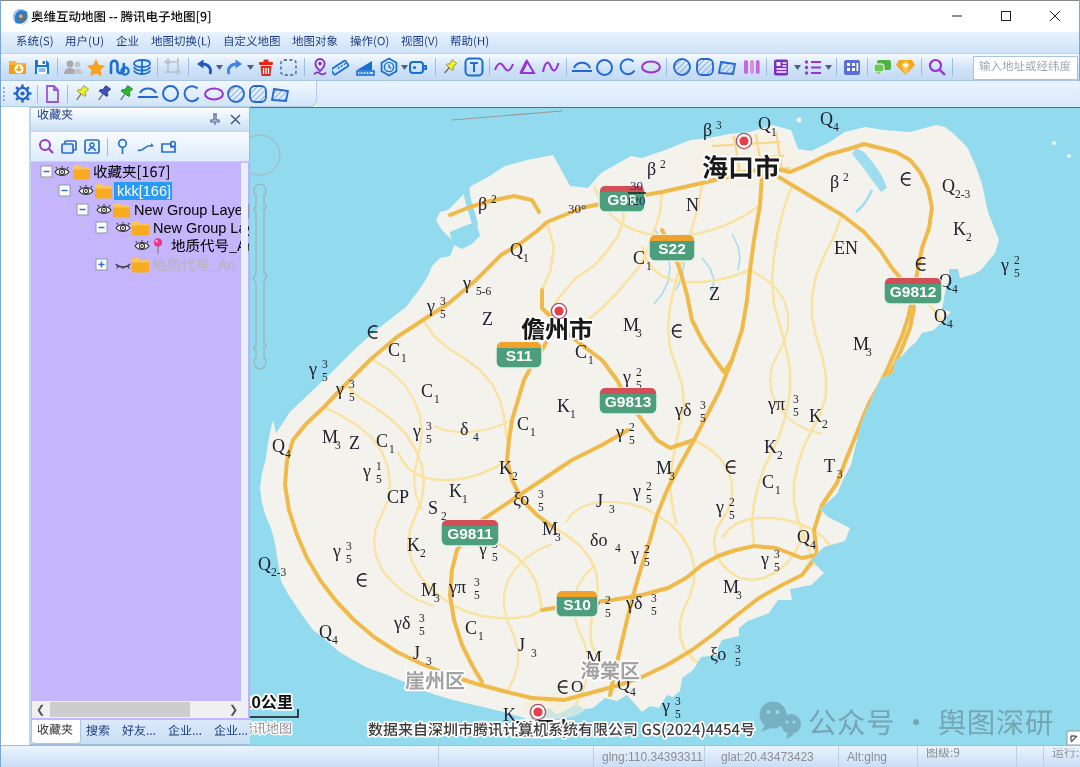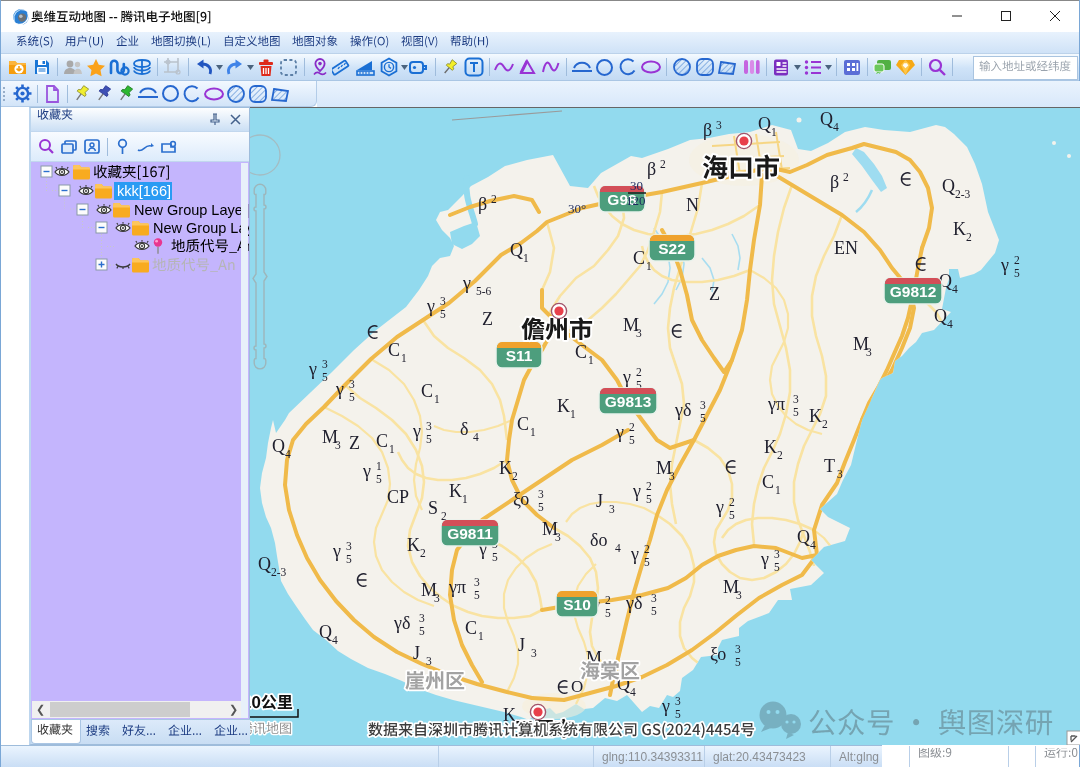--- a/index.html
+++ b/index.html
@@ -27,21 +27,21 @@
 #lp-head{height:24px;background:linear-gradient(#fdfeff,#cbdff4);color:#1f3d7a;font-size:13px;line-height:24px;padding-left:6px;border-bottom:1px solid #c2d7ee;position:relative;}
 #lp-tools{height:30px;background:linear-gradient(#f8fbff,#dcebfb);display:flex;align-items:center;border-bottom:1px solid #c2d7ee;padding-left:4px;}
 #tree{position:relative;height:537px;font-size:15px;color:#000;overflow:hidden;}
 #lp-hscroll{position:absolute;left:1px;right:7px;bottom:26px;height:17px;background:#f0f0f0;}
 #lp-vscroll{position:absolute;right:1px;top:55px;bottom:26px;width:7px;background:#e8f0fa;}
 #lp-tabs{position:absolute;left:0;bottom:0;height:25px;width:219px;background:linear-gradient(#dceafa,#c8ddf3);display:flex;font-size:13px;color:#1f3d7a;align-items:stretch;border-top:1px solid #aac6e4;}
 .tab{padding:0 5px;display:flex;align-items:center;white-space:nowrap;}
 .tab.active{background:#fff;border:1px solid #aac6e4;border-top:none;border-radius:0 0 4px 4px;color:#333;}
 #maparea{position:absolute;left:222px;top:0;width:858px;height:638px;border-top:1px solid #666;border-left:1px solid #666;overflow:hidden;}
 
-#statusbar{position:absolute;left:0;bottom:0;width:881px;height:22px;background:linear-gradient(#eaf4fe,#cadef5);border-top:1px solid #9ebcdb;font-size:12px;color:#8b8f94;display:flex;align-items:center;}
+#statusbar{position:absolute;left:0;bottom:0;width:1080px;height:22px;background:linear-gradient(#eaf4fe,#cadef5);border-top:1px solid #9ebcdb;font-size:12px;color:#8b8f94;display:flex;align-items:center;}
 #statusbar .seg{height:100%;display:flex;align-items:center;padding:0 8px;border-right:1px solid #b9cfe8;flex:none;white-space:nowrap;}
 </style>
 </head>
 <body>
 <div id="win">
   <div id="titlebar">
     <svg class="ticon" viewBox="0 0 20 20">
         <circle cx="10" cy="10" r="8.6" fill="#2a7fd4"></circle>
         <path d="M10 1.4a8.6 8.6 0 0 0 -8.6 8.6 8.6 8.6 0 0 0 3 6.5 A 10.5 10.5 0 0 1 10 1.4z" fill="#5ea8e8"></path>
         <circle cx="11.2" cy="10.6" r="4.6" fill="#6a7076"></circle>
@@ -991,21 +991,21 @@
               <path d="M2.5 -4.7V-0.2H0.9V0.6H11.2V-0.2H6.6V-3.2H10.1V-4.0H6.6V-6.8H5.6V-0.2H3.4V-4.7ZM6 -10.2C4.8 -8.4 2.6 -6.7 0.4 -5.8C0.6 -5.6 0.9 -5.3 1 -5.1C2.9 -5.9 4.7 -7.2 6 -8.8C7.6 -7 9.3 -5.9 11.1 -5.1C11.2 -5.3 11.4 -5.6 11.7 -5.8C9.8 -6.6 8 -7.7 6.5 -9.4L6.8 -9.8Z M22.2 -7.3C21.8 -6 20.9 -4.2 20.3 -3.1L21 -2.7C21.7 -3.9 22.5 -5.5 23.1 -6.9ZM13 -7.1C13.6 -5.7 14.3 -3.9 14.6 -2.8L15.5 -3.2C15.2 -4.2 14.4 -6 13.8 -7.3ZM19 -9.9V-0.6H17.0V-9.9H16.1V-0.6H12.7V0.3H23.3V-0.6H19.9V-9.9Z M25.7 0.2C26.1 0.2 26.5 -0.2 26.5 -0.7C26.5 -1.2 26.1 -1.5 25.7 -1.5C25.2 -1.5 24.9 -1.2 24.9 -0.7C24.9 -0.2 25.2 0.2 25.7 0.2Z M29 0.2C29.4 0.2 29.8 -0.2 29.8 -0.7C29.8 -1.2 29.4 -1.5 29 -1.5C28.6 -1.5 28.2 -1.2 28.2 -0.7C28.2 -0.2 28.6 0.2 29 0.2Z M32.3 0.2C32.8 0.2 33.1 -0.2 33.1 -0.7C33.1 -1.2 32.8 -1.5 32.3 -1.5C31.9 -1.5 31.5 -1.2 31.5 -0.7C31.5 -0.2 31.9 0.2 32.3 0.2Z" fill="#1d3c82"></path>
             </svg>
           </div>
       </div>
     </div>
   </div>
   <div id="statusbar">
     <div class="seg" style="width:438px;"></div>
     <div class="seg" style="width:155px;"></div>
     <div class="seg" style="width:111px;">glng:110.34393311</div>
-    <div class="seg" style="width:126px;">glat:20.43473423</div>
+    <div class="seg" style="width:126px;margin-left:8px;">glat:20.43473423</div>
     <div class="seg" style="width:79px;">Alt:glng</div>
     <div class="seg" style="width:99px;">
         <svg width="35" height="17" viewBox="0 -8.8 35 17" style="display:block">
           <path d="M4.5 -3.3C5.5 -3.1 6.7 -2.7 7.4 -2.4L7.7 -3.0C7.1 -3.3 5.8 -3.7 4.9 -3.9ZM3.3 -1.8C5 -1.6 7 -1.1 8.2 -0.7L8.6 -1.4C7.4 -1.8 5.3 -2.3 3.7 -2.4ZM1 -9.6V1.0H1.9V0.5H10.1V1.0H11.0V-9.6ZM1.9 -0.3V-8.7H10.1V-0.3ZM5 -8.5C4.4 -7.5 3.3 -6.6 2.3 -6.0C2.5 -5.8 2.8 -5.6 2.9 -5.4C3.3 -5.7 3.7 -6 4 -6.3C4.4 -5.9 4.8 -5.5 5.3 -5.2C4.3 -4.7 3.2 -4.4 2.1 -4.2C2.2 -4 2.4 -3.6 2.5 -3.4C3.7 -3.7 5 -4.1 6.1 -4.8C7.1 -4.2 8.2 -3.8 9.4 -3.6C9.5 -3.8 9.7 -4.1 9.9 -4.2C8.8 -4.4 7.8 -4.8 6.8 -5.2C7.7 -5.8 8.5 -6.5 9 -7.3L8.5 -7.6L8.3 -7.5H5.2C5.4 -7.8 5.6 -8 5.7 -8.2ZM4.5 -6.8 4.6 -6.8H7.7C7.3 -6.4 6.7 -6 6.1 -5.6C5.5 -5.9 4.9 -6.3 4.5 -6.8Z M12.5 -0.7 12.7 0.2C13.9 -0.2 15.4 -0.8 16.8 -1.4L16.6 -2.1C15.1 -1.6 13.5 -1 12.5 -0.7ZM16.8 -9.3V-8.5H18.1C18 -4.6 17.6 -1.5 15.9 0.4C16.2 0.6 16.6 0.8 16.7 1.0C17.8 -0.4 18.3 -2.1 18.7 -4.3C19.1 -3.3 19.6 -2.4 20.2 -1.6C19.4 -0.8 18.6 -0.1 17.6 0.3C17.8 0.4 18.1 0.8 18.3 1.0C19.2 0.5 20 -0.1 20.7 -0.9C21.4 -0.1 22.1 0.5 23 0.9C23.1 0.7 23.4 0.4 23.6 0.2C22.7 -0.2 21.9 -0.8 21.3 -1.6C22.1 -2.7 22.7 -4.1 23.1 -5.8L22.5 -6.1L22.4 -6.0H21.2C21.5 -7 21.8 -8.3 22.1 -9.3ZM19 -8.5H21.0C20.7 -7.3 20.3 -6.1 20 -5.2H22.1C21.8 -4.1 21.3 -3.1 20.7 -2.2C19.9 -3.3 19.3 -4.6 18.9 -6.0C18.9 -6.8 19 -7.6 19 -8.5ZM12.7 -5.1C12.8 -5.2 13.1 -5.2 14.7 -5.4C14.1 -4.6 13.6 -4 13.4 -3.8C13 -3.3 12.7 -3 12.5 -3.0C12.6 -2.7 12.7 -2.3 12.7 -2.1C13 -2.3 13.4 -2.5 16.6 -3.4C16.6 -3.6 16.5 -4 16.5 -4.2L14.2 -3.5C15.1 -4.6 16 -5.8 16.7 -7.1L16 -7.6C15.7 -7.1 15.5 -6.7 15.2 -6.2L13.6 -6.1C14.3 -7.1 15.1 -8.4 15.6 -9.7L14.8 -10.1C14.3 -8.6 13.4 -7.1 13.1 -6.7C12.8 -6.3 12.6 -6 12.4 -5.9C12.5 -5.7 12.6 -5.3 12.7 -5.1Z M25.7 -4.7C26.1 -4.7 26.5 -5 26.5 -5.5C26.5 -6 26.1 -6.4 25.7 -6.4C25.2 -6.4 24.9 -6 24.9 -5.5C24.9 -5 25.2 -4.7 25.7 -4.7ZM25.7 0.2C26.1 0.2 26.5 -0.2 26.5 -0.7C26.5 -1.2 26.1 -1.5 25.7 -1.5C25.2 -1.5 24.9 -1.2 24.9 -0.7C24.9 -0.2 25.2 0.2 25.7 0.2Z M30.2 0.2C31.8 0.2 33.3 -1.2 33.3 -4.8C33.3 -7.6 32.1 -9 30.4 -9.0C29 -9 27.9 -7.8 27.9 -6.1C27.9 -4.3 28.8 -3.3 30.3 -3.3C31 -3.3 31.8 -3.8 32.3 -4.4C32.2 -1.7 31.2 -0.8 30.1 -0.8C29.5 -0.8 29 -1 28.6 -1.4L28 -0.7C28.5 -0.2 29.2 0.2 30.2 0.2ZM32.3 -5.3C31.7 -4.5 31.1 -4.2 30.5 -4.2C29.4 -4.2 28.9 -4.9 28.9 -6.1C28.9 -7.3 29.5 -8.1 30.4 -8.1C31.5 -8.1 32.2 -7.1 32.3 -5.3Z" fill="#8b8f94"></path>
         </svg>
       </div>
     <div class="seg" style="width:27px;"></div>
     <div class="seg" style="flex:1;border-right:none;">
         <svg width="35" height="17" viewBox="0 -8.8 35 17" style="display:block">
           <path d="M4.6 -9.3V-8.5H10.6V-9.3ZM0.8 -8.9C1.5 -8.4 2.5 -7.7 2.9 -7.2L3.6 -7.9C3.1 -8.3 2.1 -9 1.4 -9.4ZM4.5 -1.4C4.9 -1.6 5.4 -1.6 9.9 -2.0L10.4 -1.1L11.2 -1.5C10.7 -2.4 9.7 -4 9 -5.2L8.3 -4.8C8.6 -4.2 9.1 -3.5 9.5 -2.8L5.5 -2.5C6.1 -3.4 6.8 -4.6 7.3 -5.7H11.5V-6.6H3.8V-5.7H6.2C5.7 -4.5 5.1 -3.4 4.8 -3.0C4.6 -2.7 4.4 -2.4 4.2 -2.3C4.3 -2.1 4.5 -1.6 4.5 -1.4ZM3 -5.9H0.5V-5.0H2.1V-1.2C1.6 -1 1 -0.5 0.4 0.2L1.1 1.0C1.7 0.2 2.3 -0.5 2.7 -0.5C2.9 -0.5 3.4 -0.1 3.8 0.2C4.7 0.7 5.7 0.9 7.2 0.9C8.5 0.9 10.5 0.8 11.3 0.7C11.3 0.5 11.5 0 11.6 -0.3C10.4 -0.1 8.6 -0 7.2 -0.0C5.9 -0 4.8 -0.1 4 -0.6C3.6 -0.9 3.3 -1.1 3 -1.3Z M17.2 -9.4V-8.5H23.1V-9.4ZM15.2 -10.1C14.6 -9.2 13.4 -8.1 12.4 -7.5C12.6 -7.3 12.8 -6.9 12.9 -6.7C14 -7.5 15.3 -8.7 16.1 -9.7ZM16.7 -6.0V-5.2H20.7V-0.2C20.7 -0 20.7 0 20.4 0.1C20.2 0.1 19.4 0.1 18.5 0.0C18.7 0.3 18.8 0.7 18.8 0.9C20 0.9 20.7 0.9 21.1 0.8C21.5 0.6 21.6 0.4 21.6 -0.2V-5.2H23.5V-6.0ZM15.7 -7.5C14.9 -6.1 13.5 -4.8 12.3 -3.9C12.5 -3.7 12.8 -3.3 12.9 -3.1C13.4 -3.5 13.8 -3.9 14.3 -4.4V1.0H15.2V-5.4C15.7 -6 16.2 -6.6 16.5 -7.2Z M25.7 -4.7C26.1 -4.7 26.5 -5 26.5 -5.5C26.5 -6 26.1 -6.4 25.7 -6.4C25.2 -6.4 24.9 -6 24.9 -5.5C24.9 -5 25.2 -4.7 25.7 -4.7ZM25.7 0.2C26.1 0.2 26.5 -0.2 26.5 -0.7C26.5 -1.2 26.1 -1.5 25.7 -1.5C25.2 -1.5 24.9 -1.2 24.9 -0.7C24.9 -0.2 25.2 0.2 25.7 0.2Z M30.7 0.2C32.3 0.2 33.4 -1.4 33.4 -4.4C33.4 -7.5 32.3 -9 30.7 -9.0C29 -9 27.9 -7.5 27.9 -4.4C27.9 -1.4 29 0.2 30.7 0.2ZM30.7 -0.7C29.7 -0.7 29 -1.8 29 -4.4C29 -7 29.7 -8.1 30.7 -8.1C31.7 -8.1 32.4 -7 32.4 -4.4C32.4 -1.8 31.7 -0.7 30.7 -0.7Z" fill="#8b8f94"></path>

